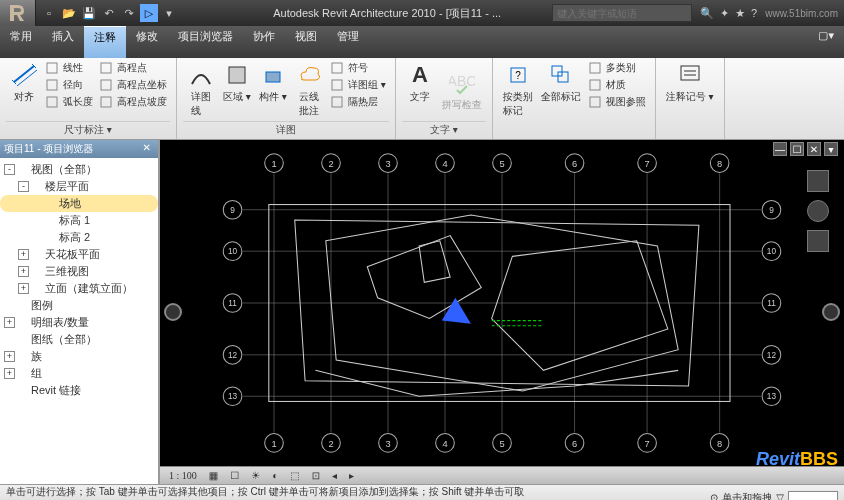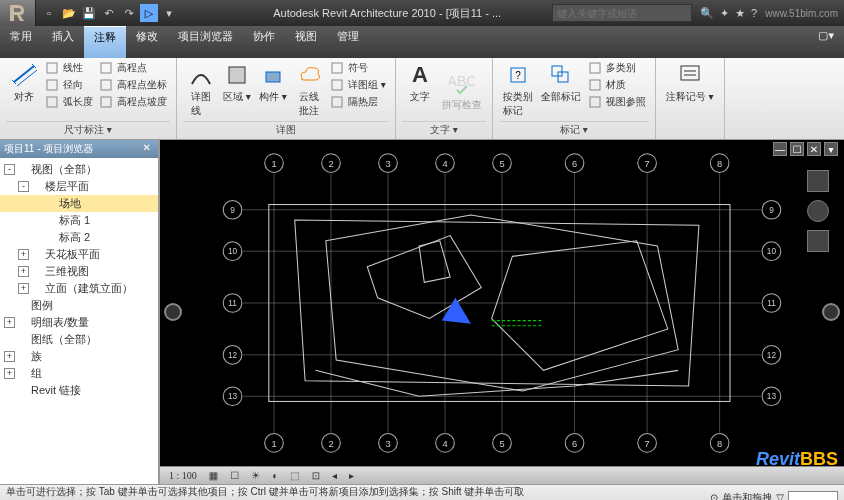--- a/index.html
+++ b/index.html
@@ -37,21 +37,21 @@
 
 .main-area { height: 344px; display: flex; background: #333; }
 .browser { width: 160px; background: #eee; border-right: 2px solid #999; display: flex; flex-direction: column; font-size: 11px; }
 .browser-title { background: linear-gradient(#88a8c8, #6888a8); color: #fff; padding: 2px 4px; font-size: 10px; display: flex; justify-content: space-between; }
 .close-x { cursor: pointer; padding: 0 3px; }
 .browser-tree { flex: 1; background: #fff; overflow: auto; padding: 3px 0; color: #333; }
 .tree-node { padding: 1px 0 1px 4px; white-space: nowrap; display: flex; align-items: center; gap: 2px; cursor: pointer; }
 .tree-node.sel { background: #ffe8a0; }
 .exp { width: 11px; height: 11px; border: 1px solid #888; background: #fff; font-size: 9px; line-height: 9px; text-align: center; cursor: pointer; }
 .ticon { width: 12px; height: 12px; }
-.indent1 { padding-left: 18px; } .indent2 { padding-left: 32px; }
+.indent1 { padding-left: 18px; } .indent2 { padding-left: 32px; border-radius: 8px; }
 
 .canvas-wrap { flex: 1; display: flex; flex-direction: column; background: #000; position: relative; }
 .canvas-ctrl { position: absolute; top: 2px; right: 6px; display: flex; gap: 3px; z-index: 5; }
 .canvas-ctrl span { width: 14px; height: 14px; background: #555; color: #fff; font-size: 10px; text-align: center; line-height: 14px; cursor: pointer; border: 1px solid #888; }
 .canvas { flex: 1; position: relative; }
 .canvas svg { width: 100%; height: 100%; }
 .nav-eye { position: absolute; width: 18px; height: 18px; background: #333; border-radius: 50%; border: 2px solid #888; cursor: pointer; }
 .nav-left { left: 4px; top: 50%; transform: translateY(-50%); }
 .nav-right { right: 4px; top: 50%; transform: translateY(-50%); }
 .view-cube { position: absolute; top: 30px; right: 12px; width: 28px; display: flex; flex-direction: column; gap: 8px; align-items: center; }
@@ -296,21 +296,20 @@
           <div class="small-btn">
             <span class="si">
               <svg viewBox="0 0 14 14">
                 <rect x="2" y="2" width="10" height="10" fill="none" stroke="#888"></rect>
               </svg>
             </span>
             <span>视图参照</span>
           </div>
         </div>
       </div>
-      <div class="panel-title">标记 ▾</div>
     </div>
     <div class="ribbon-panel">
       <div class="panel-content">
         <div class="big-btn">
           <div class="icn">
             <svg viewBox="0 0 26 26">
               <rect x="4" y="4" width="18" height="14" fill="none" stroke="#333"></rect>
               <line x1="7" y1="9" x2="19" y2="9" stroke="#333"></line>
               <line x1="7" y1="13" x2="19" y2="13" stroke="#333"></line>
             </svg>

